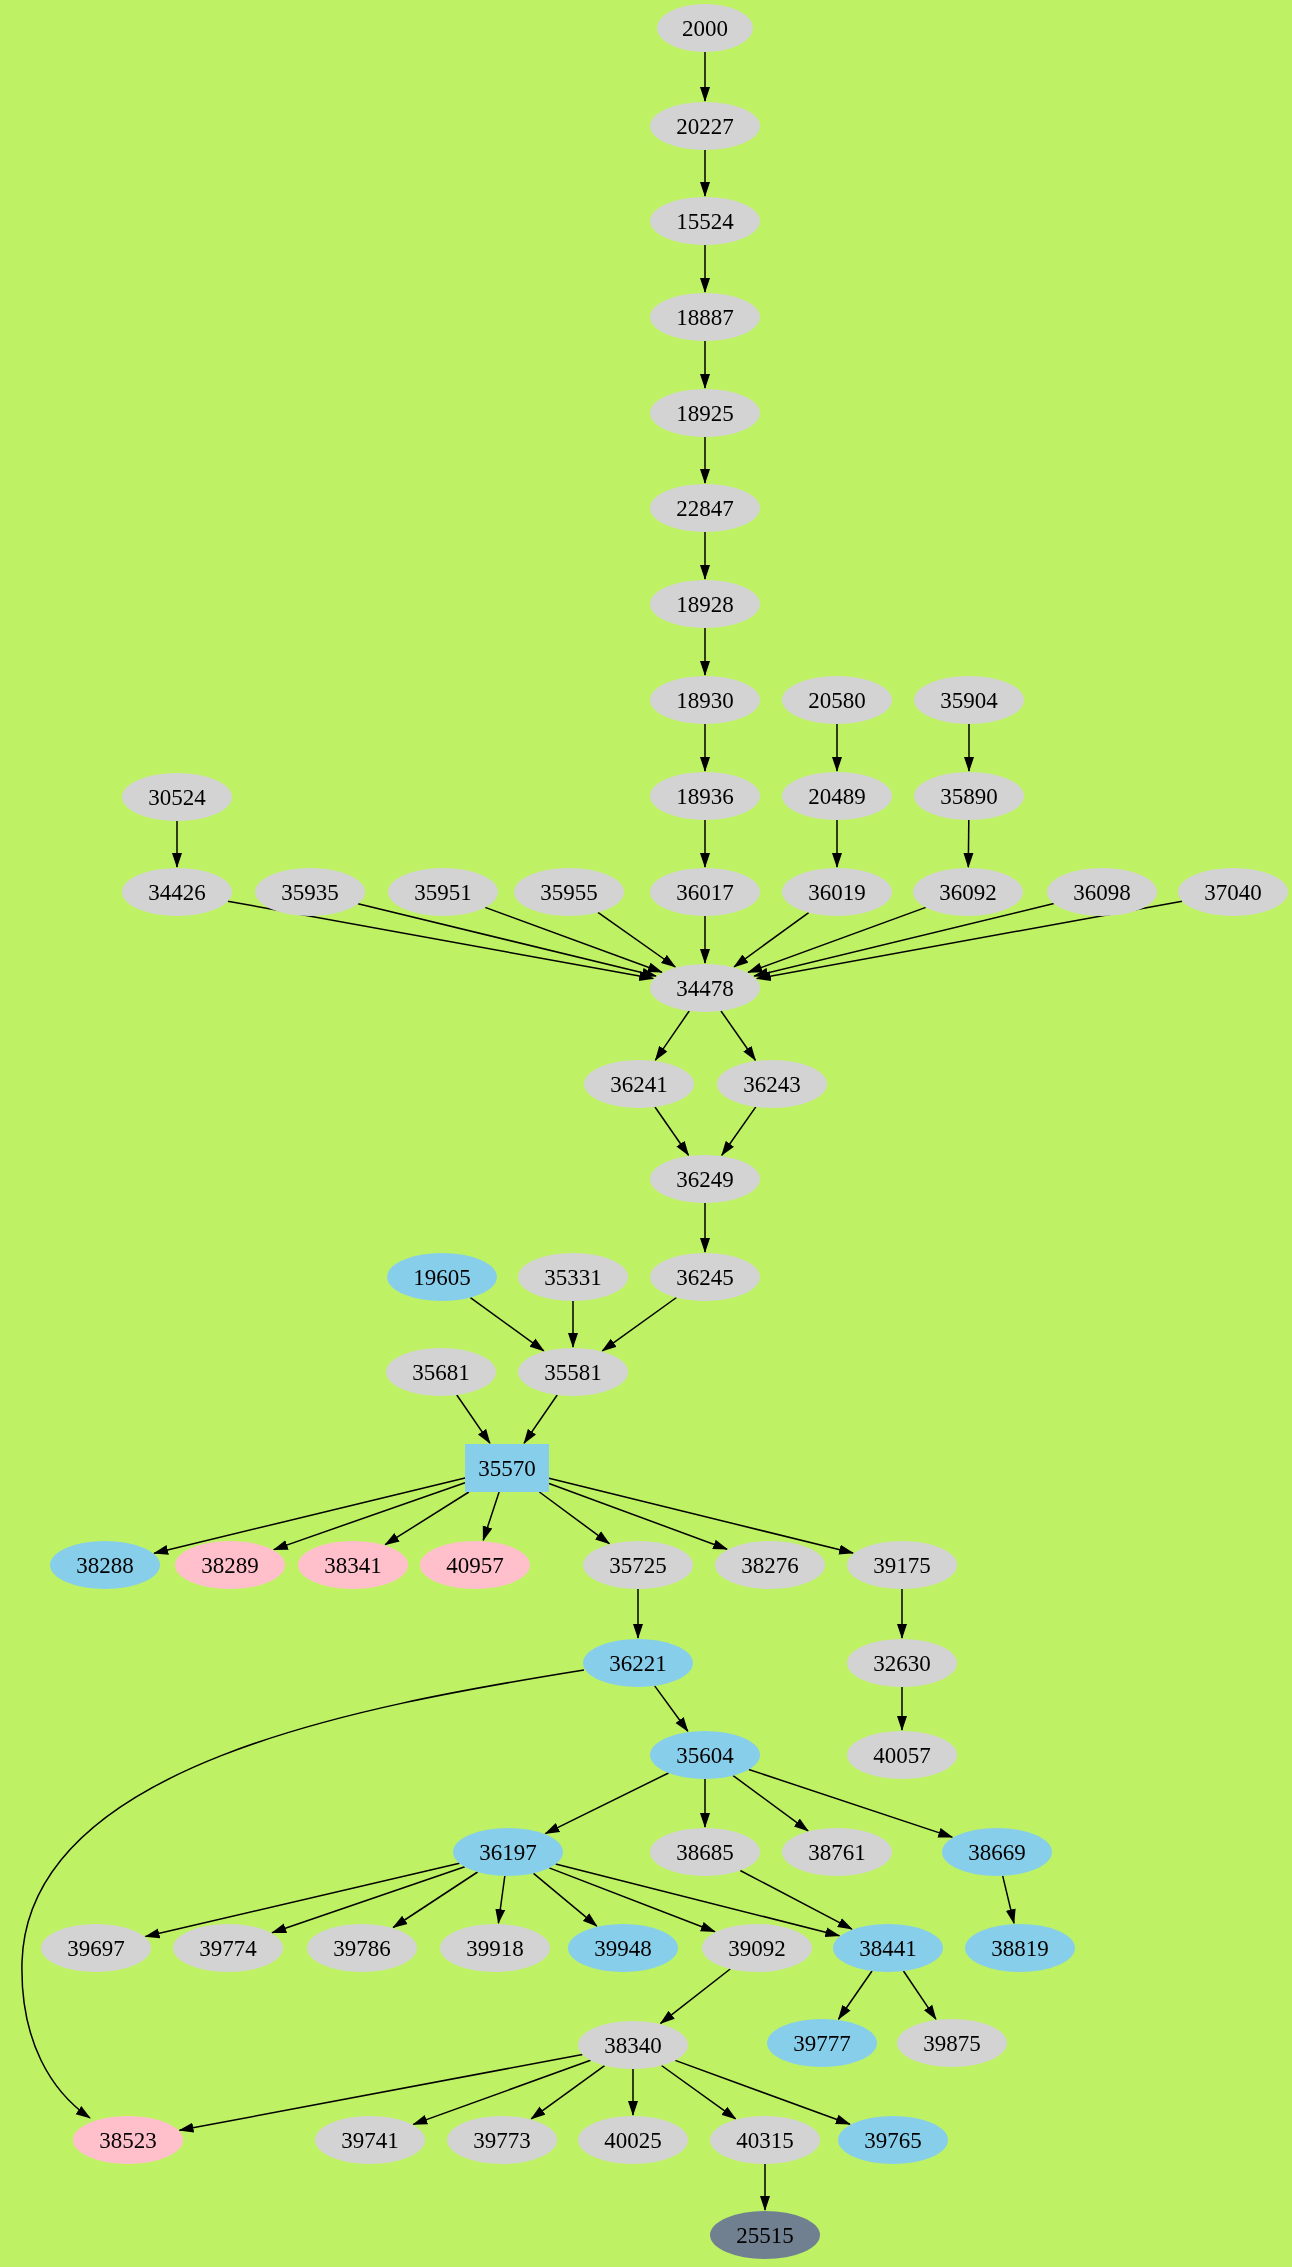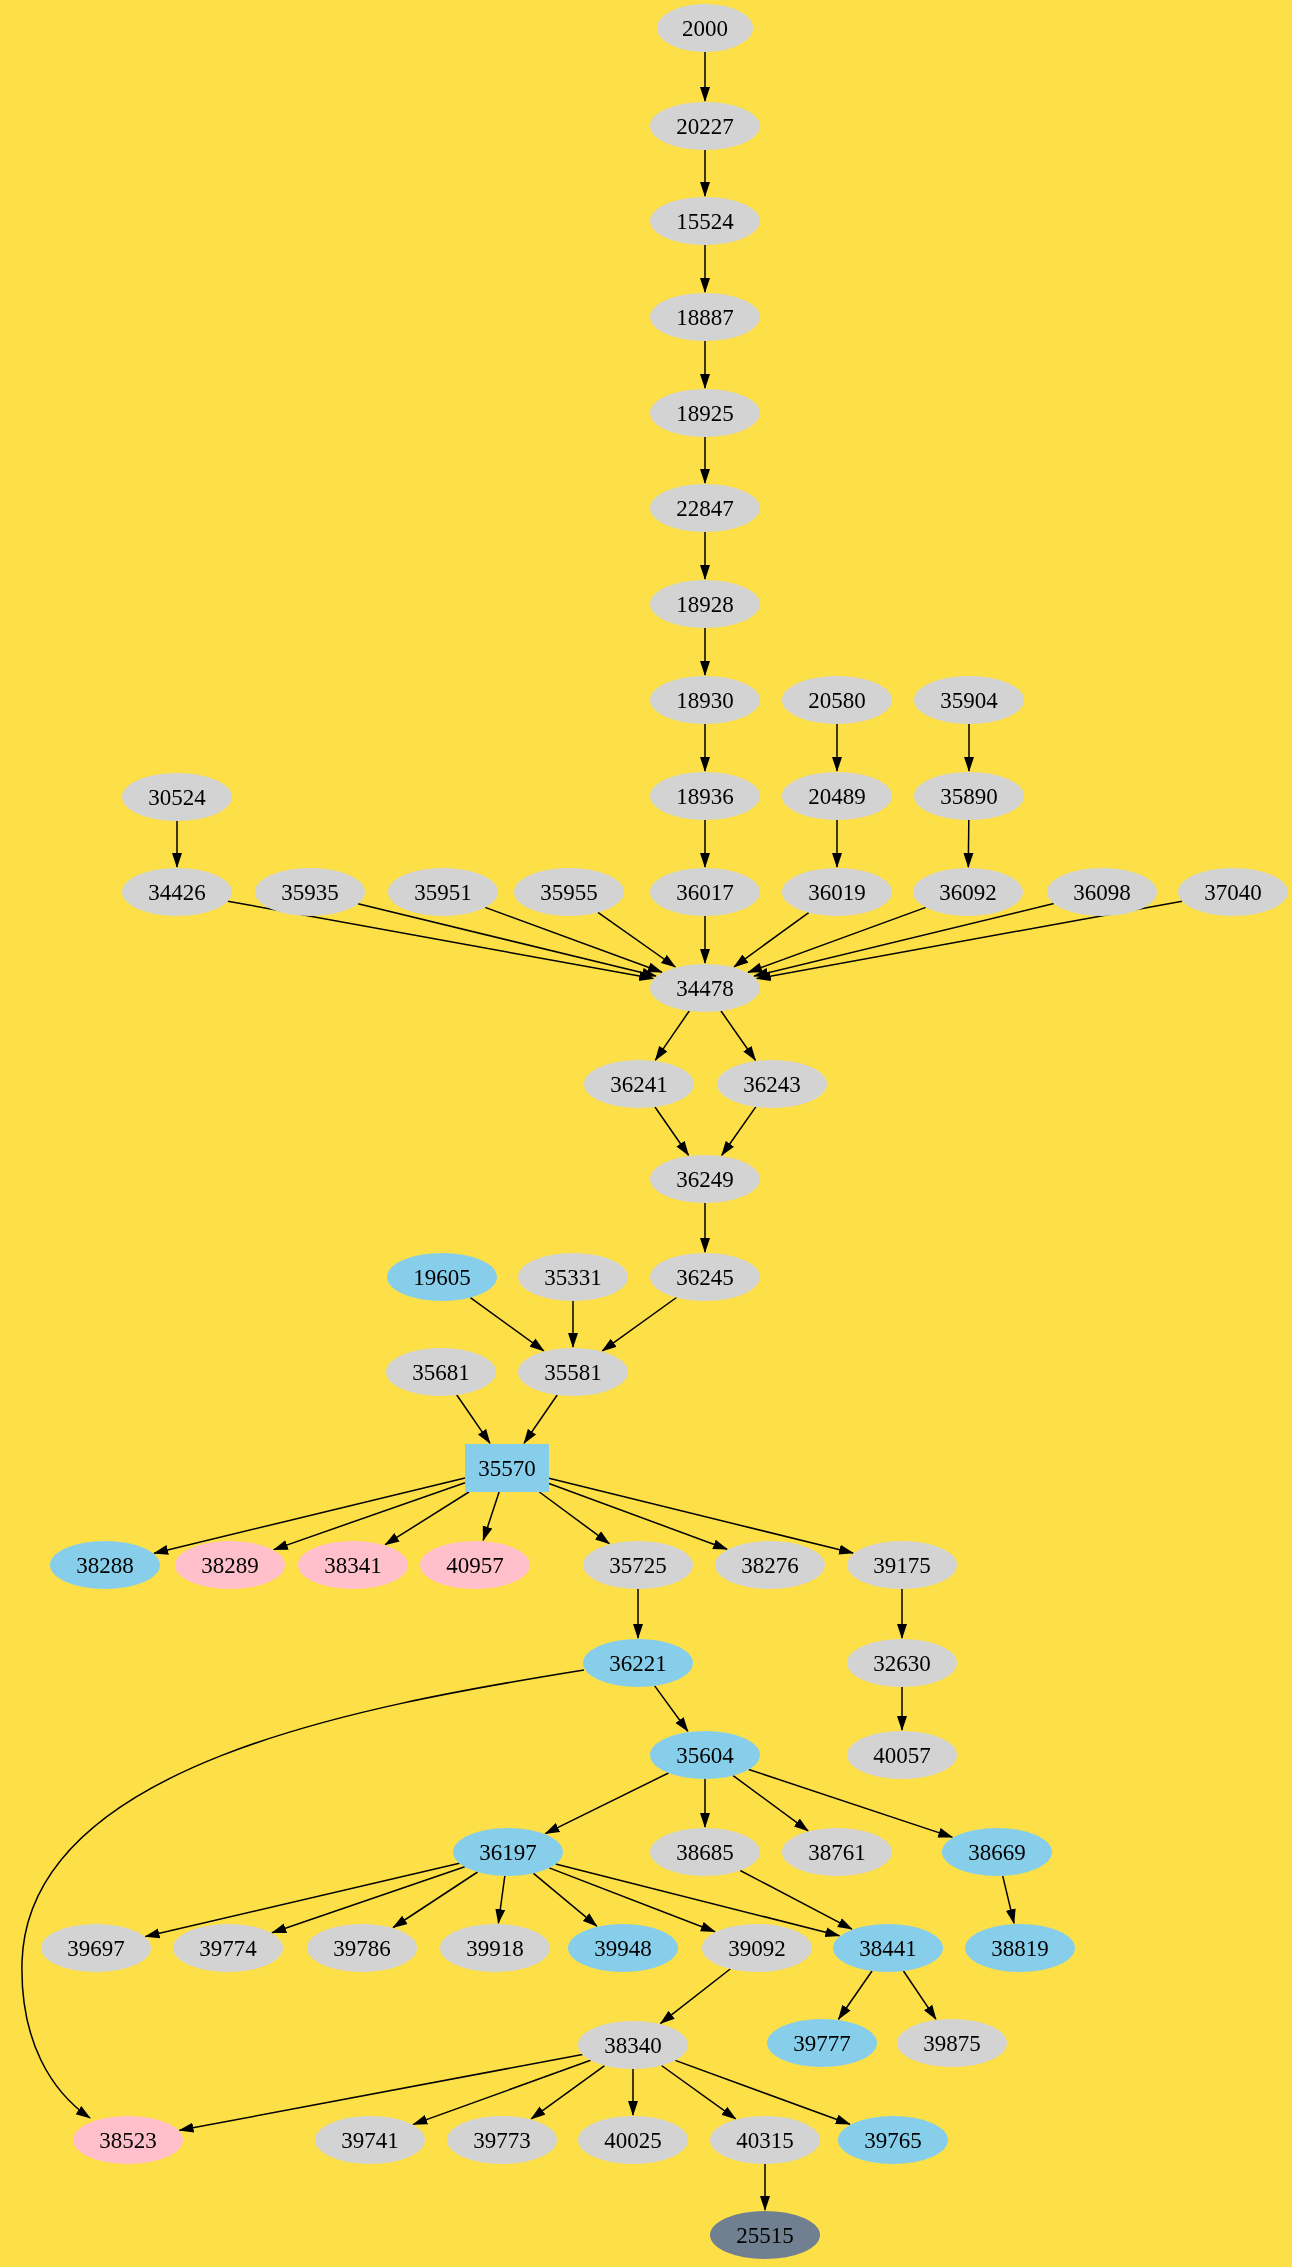--- a/index.html
+++ b/index.html
@@ -7,21 +7,21 @@
     padding: 0;
     background: #ffffff;
     width: 1292px;
     height: 2267px;
     font-family: "Liberation Serif", "DejaVu Serif", serif;
   }
   .canvas-wrap {
     position: relative;
     width: 1292px;
     height: 2267px;
-    background: #fde047;
+    background: #bef264;
     overflow: hidden;
   }
   svg { display: block; }
   .edge-line {
     stroke: #000000;
     stroke-width: 1.5;
     fill: none;
   }
   .node-label {
     font-family: "Liberation Serif", "DejaVu Serif", serif;

